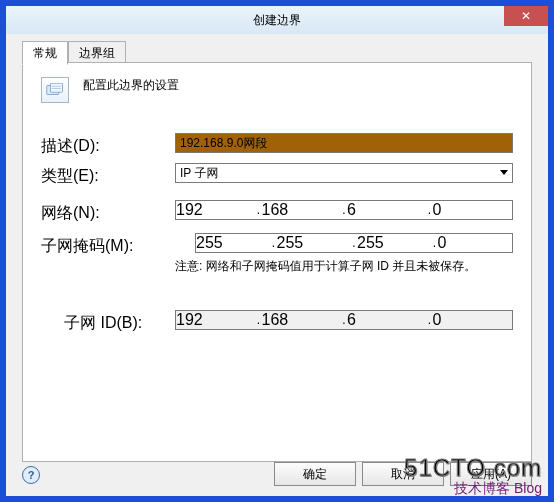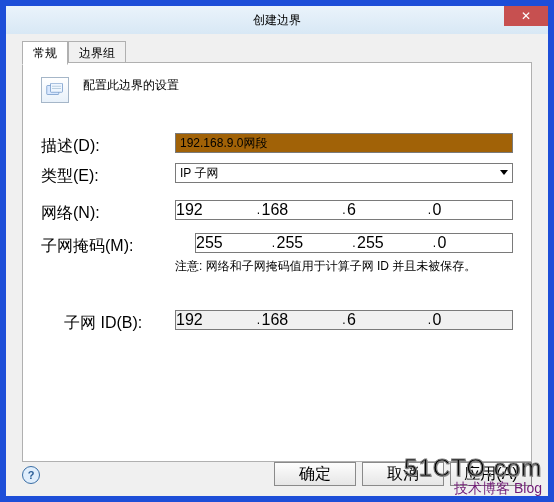--- a/index.html
+++ b/index.html
@@ -24,21 +24,21 @@
   .select{height:20px;border:1px solid #7a7a7a;background:#fff;box-sizing:border-box;font-size:12px;display:flex;align-items:center;padding:0 18px 0 4px;position:relative;}
   .select .caret{position:absolute;right:4px;top:6px;border-left:4px solid transparent;border-right:4px solid transparent;border-top:5px solid #000;}
   
   .ipbox{position:absolute;height:20px;border:1px solid #7a7a7a;background:#fff;box-sizing:border-box;display:flex;align-items:center;}
   .ipbox.ro{background:#f0f0f0;}
   .ip-seg{flex:1;text-align:left;font-size:16px;line-height:18px;}
   .ip-dot{width:6px;text-align:center;font-size:12px;line-height:18px;}
   .note{position:absolute;font-size:12px;}
   
   .buttons{position:absolute;bottom:10px;right:16px;display:flex;}
-  .btn{width:80px;height:22px;border:1px solid #8a8a8a;background:linear-gradient(#fdfdfd,#e6e6e6);margin-left:6px;display:flex;align-items:center;justify-content:center;font-size:16px;cursor:pointer;}
+  .btn{width:80px;height:22px;border:1px solid #8a8a8a;background:linear-gradient(#fdfdfd,#e6e6e6);margin-left:6px;display:flex;align-items:center;justify-content:center;font-size:12px;cursor:pointer;}
   .help{position:absolute;bottom:12px;left:16px;width:16px;height:16px;border-radius:50%;border:1px solid #3a6ea5;background:#e0eefc;color:#2b5e97;font-size:11px;font-weight:bold;display:flex;align-items:center;justify-content:center;cursor:pointer;}
   
   .wm{position:absolute;right:6px;bottom:0;text-align:right;pointer-events:none;}
   .wm1{font-family:Impact,Arial Black,sans-serif;font-size:24px;letter-spacing:1px;color:#000000;text-shadow:1px 1px 0 #8f8f8f;-webkit-text-stroke:1px #7a7a7a;line-height:24px;}
   .wm2{font-size:14px;color:#701a75;line-height:16px;}
 </style>
 </head>
 <body>
 
 <div class="screenshot">

